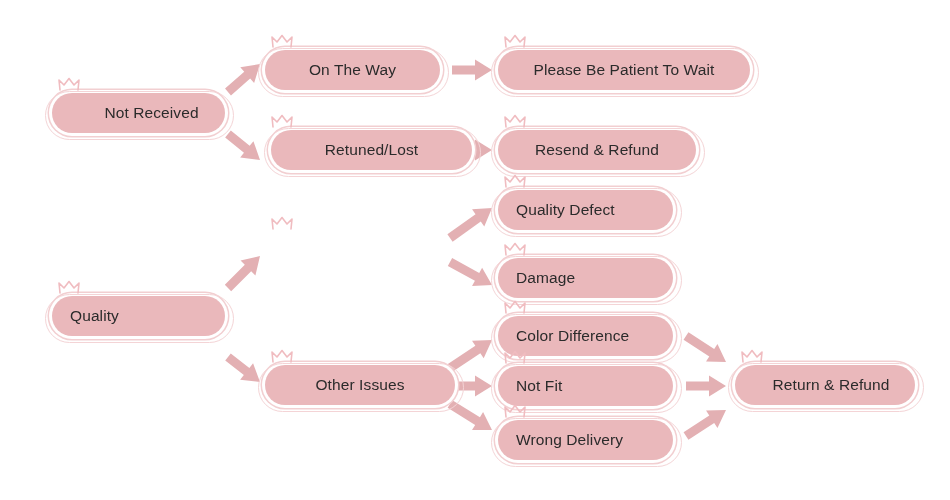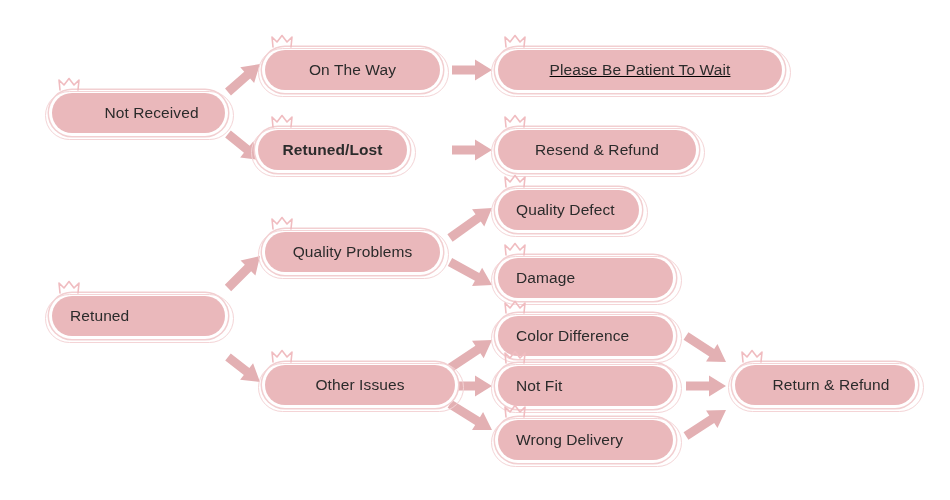--- a/index.html
+++ b/index.html
@@ -123,57 +123,54 @@
     </div>
     <div class="crown" style="left: 58px; top: 77px;"><svg viewBox="0 0 22 15" xmlns="http://www.w3.org/2000/svg">
         <path d="M2,13 L1,3 L6,8 L11,1.5 L16,8 L21,3 L20,13" fill="none" stroke="#f0bcc0" stroke-width="1.6" stroke-linecap="round" stroke-linejoin="round"></path>
       </svg></div>
     <div class="node center" style="left: 265px; top: 50px; width: 175px; height: 40px;">
       <span class="label">On The Way</span>
     </div>
     <div class="crown" style="left: 271px; top: 34px;"><svg viewBox="0 0 22 15" xmlns="http://www.w3.org/2000/svg">
         <path d="M2,13 L1,3 L6,8 L11,1.5 L16,8 L21,3 L20,13" fill="none" stroke="#f0bcc0" stroke-width="1.6" stroke-linecap="round" stroke-linejoin="round"></path>
       </svg></div>
-    <div class="node center" style="left: 498px; top: 50px; width: 284px; height: 40px; text-decoration: underline;">
+    <div class="node center" style="left: 498px; top: 50px; width: 252px; height: 40px;">
       <span class="label">Please Be Patient To Wait</span>
     </div>
     <div class="crown" style="left: 504px; top: 34px;"><svg viewBox="0 0 22 15" xmlns="http://www.w3.org/2000/svg">
         <path d="M2,13 L1,3 L6,8 L11,1.5 L16,8 L21,3 L20,13" fill="none" stroke="#f0bcc0" stroke-width="1.6" stroke-linecap="round" stroke-linejoin="round"></path>
       </svg></div>
-    <div class="node center" style="left: 258px; top: 130px; width: 149px; height: 40px; font-weight: bold;">
+    <div class="node center" style="left: 271px; top: 130px; width: 201px; height: 40px;">
       <span class="label">Retuned/Lost</span>
     </div>
     <div class="crown" style="left: 271px; top: 114px;"><svg viewBox="0 0 22 15" xmlns="http://www.w3.org/2000/svg">
         <path d="M2,13 L1,3 L6,8 L11,1.5 L16,8 L21,3 L20,13" fill="none" stroke="#f0bcc0" stroke-width="1.6" stroke-linecap="round" stroke-linejoin="round"></path>
       </svg></div>
     <div class="node center" style="left: 498px; top: 130px; width: 198px; height: 40px;">
       <span class="label">Resend &amp; Refund</span>
     </div>
     <div class="crown" style="left: 504px; top: 114px;"><svg viewBox="0 0 22 15" xmlns="http://www.w3.org/2000/svg">
         <path d="M2,13 L1,3 L6,8 L11,1.5 L16,8 L21,3 L20,13" fill="none" stroke="#f0bcc0" stroke-width="1.6" stroke-linecap="round" stroke-linejoin="round"></path>
       </svg></div>
     <div class="node left" style="left: 52px; top: 296px; width: 173px; height: 40px;">
-      <span class="label">Retuned</span>
+      <span class="label">Quality</span>
     </div>
     <div class="crown" style="left: 58px; top: 280px;"><svg viewBox="0 0 22 15" xmlns="http://www.w3.org/2000/svg">
         <path d="M2,13 L1,3 L6,8 L11,1.5 L16,8 L21,3 L20,13" fill="none" stroke="#f0bcc0" stroke-width="1.6" stroke-linecap="round" stroke-linejoin="round"></path>
       </svg></div>
-    <div class="node center" style="left: 265px; top: 232px; width: 175px; height: 40px;">
-      <span class="label">Quality Problems</span>
-    </div>
     <div class="crown" style="left: 271px; top: 216px;"><svg viewBox="0 0 22 15" xmlns="http://www.w3.org/2000/svg">
         <path d="M2,13 L1,3 L6,8 L11,1.5 L16,8 L21,3 L20,13" fill="none" stroke="#f0bcc0" stroke-width="1.6" stroke-linecap="round" stroke-linejoin="round"></path>
       </svg></div>
     <div class="node center" style="left: 265px; top: 365px; width: 190px; height: 40px;">
       <span class="label">Other Issues</span>
     </div>
     <div class="crown" style="left: 271px; top: 349px;"><svg viewBox="0 0 22 15" xmlns="http://www.w3.org/2000/svg">
         <path d="M2,13 L1,3 L6,8 L11,1.5 L16,8 L21,3 L20,13" fill="none" stroke="#f0bcc0" stroke-width="1.6" stroke-linecap="round" stroke-linejoin="round"></path>
       </svg></div>
-    <div class="node left" style="left: 498px; top: 190px; width: 141px; height: 40px;">
+    <div class="node left" style="left: 498px; top: 190px; width: 175px; height: 40px;">
       <span class="label">Quality Defect</span>
     </div>
     <div class="crown" style="left: 504px; top: 174px;"><svg viewBox="0 0 22 15" xmlns="http://www.w3.org/2000/svg">
         <path d="M2,13 L1,3 L6,8 L11,1.5 L16,8 L21,3 L20,13" fill="none" stroke="#f0bcc0" stroke-width="1.6" stroke-linecap="round" stroke-linejoin="round"></path>
       </svg></div>
     <div class="node left" style="left: 498px; top: 258px; width: 175px; height: 40px; text-align: right;">
       <span class="label">Damage</span>
     </div>
     <div class="crown" style="left: 504px; top: 242px;"><svg viewBox="0 0 22 15" xmlns="http://www.w3.org/2000/svg">
         <path d="M2,13 L1,3 L6,8 L11,1.5 L16,8 L21,3 L20,13" fill="none" stroke="#f0bcc0" stroke-width="1.6" stroke-linecap="round" stroke-linejoin="round"></path>

